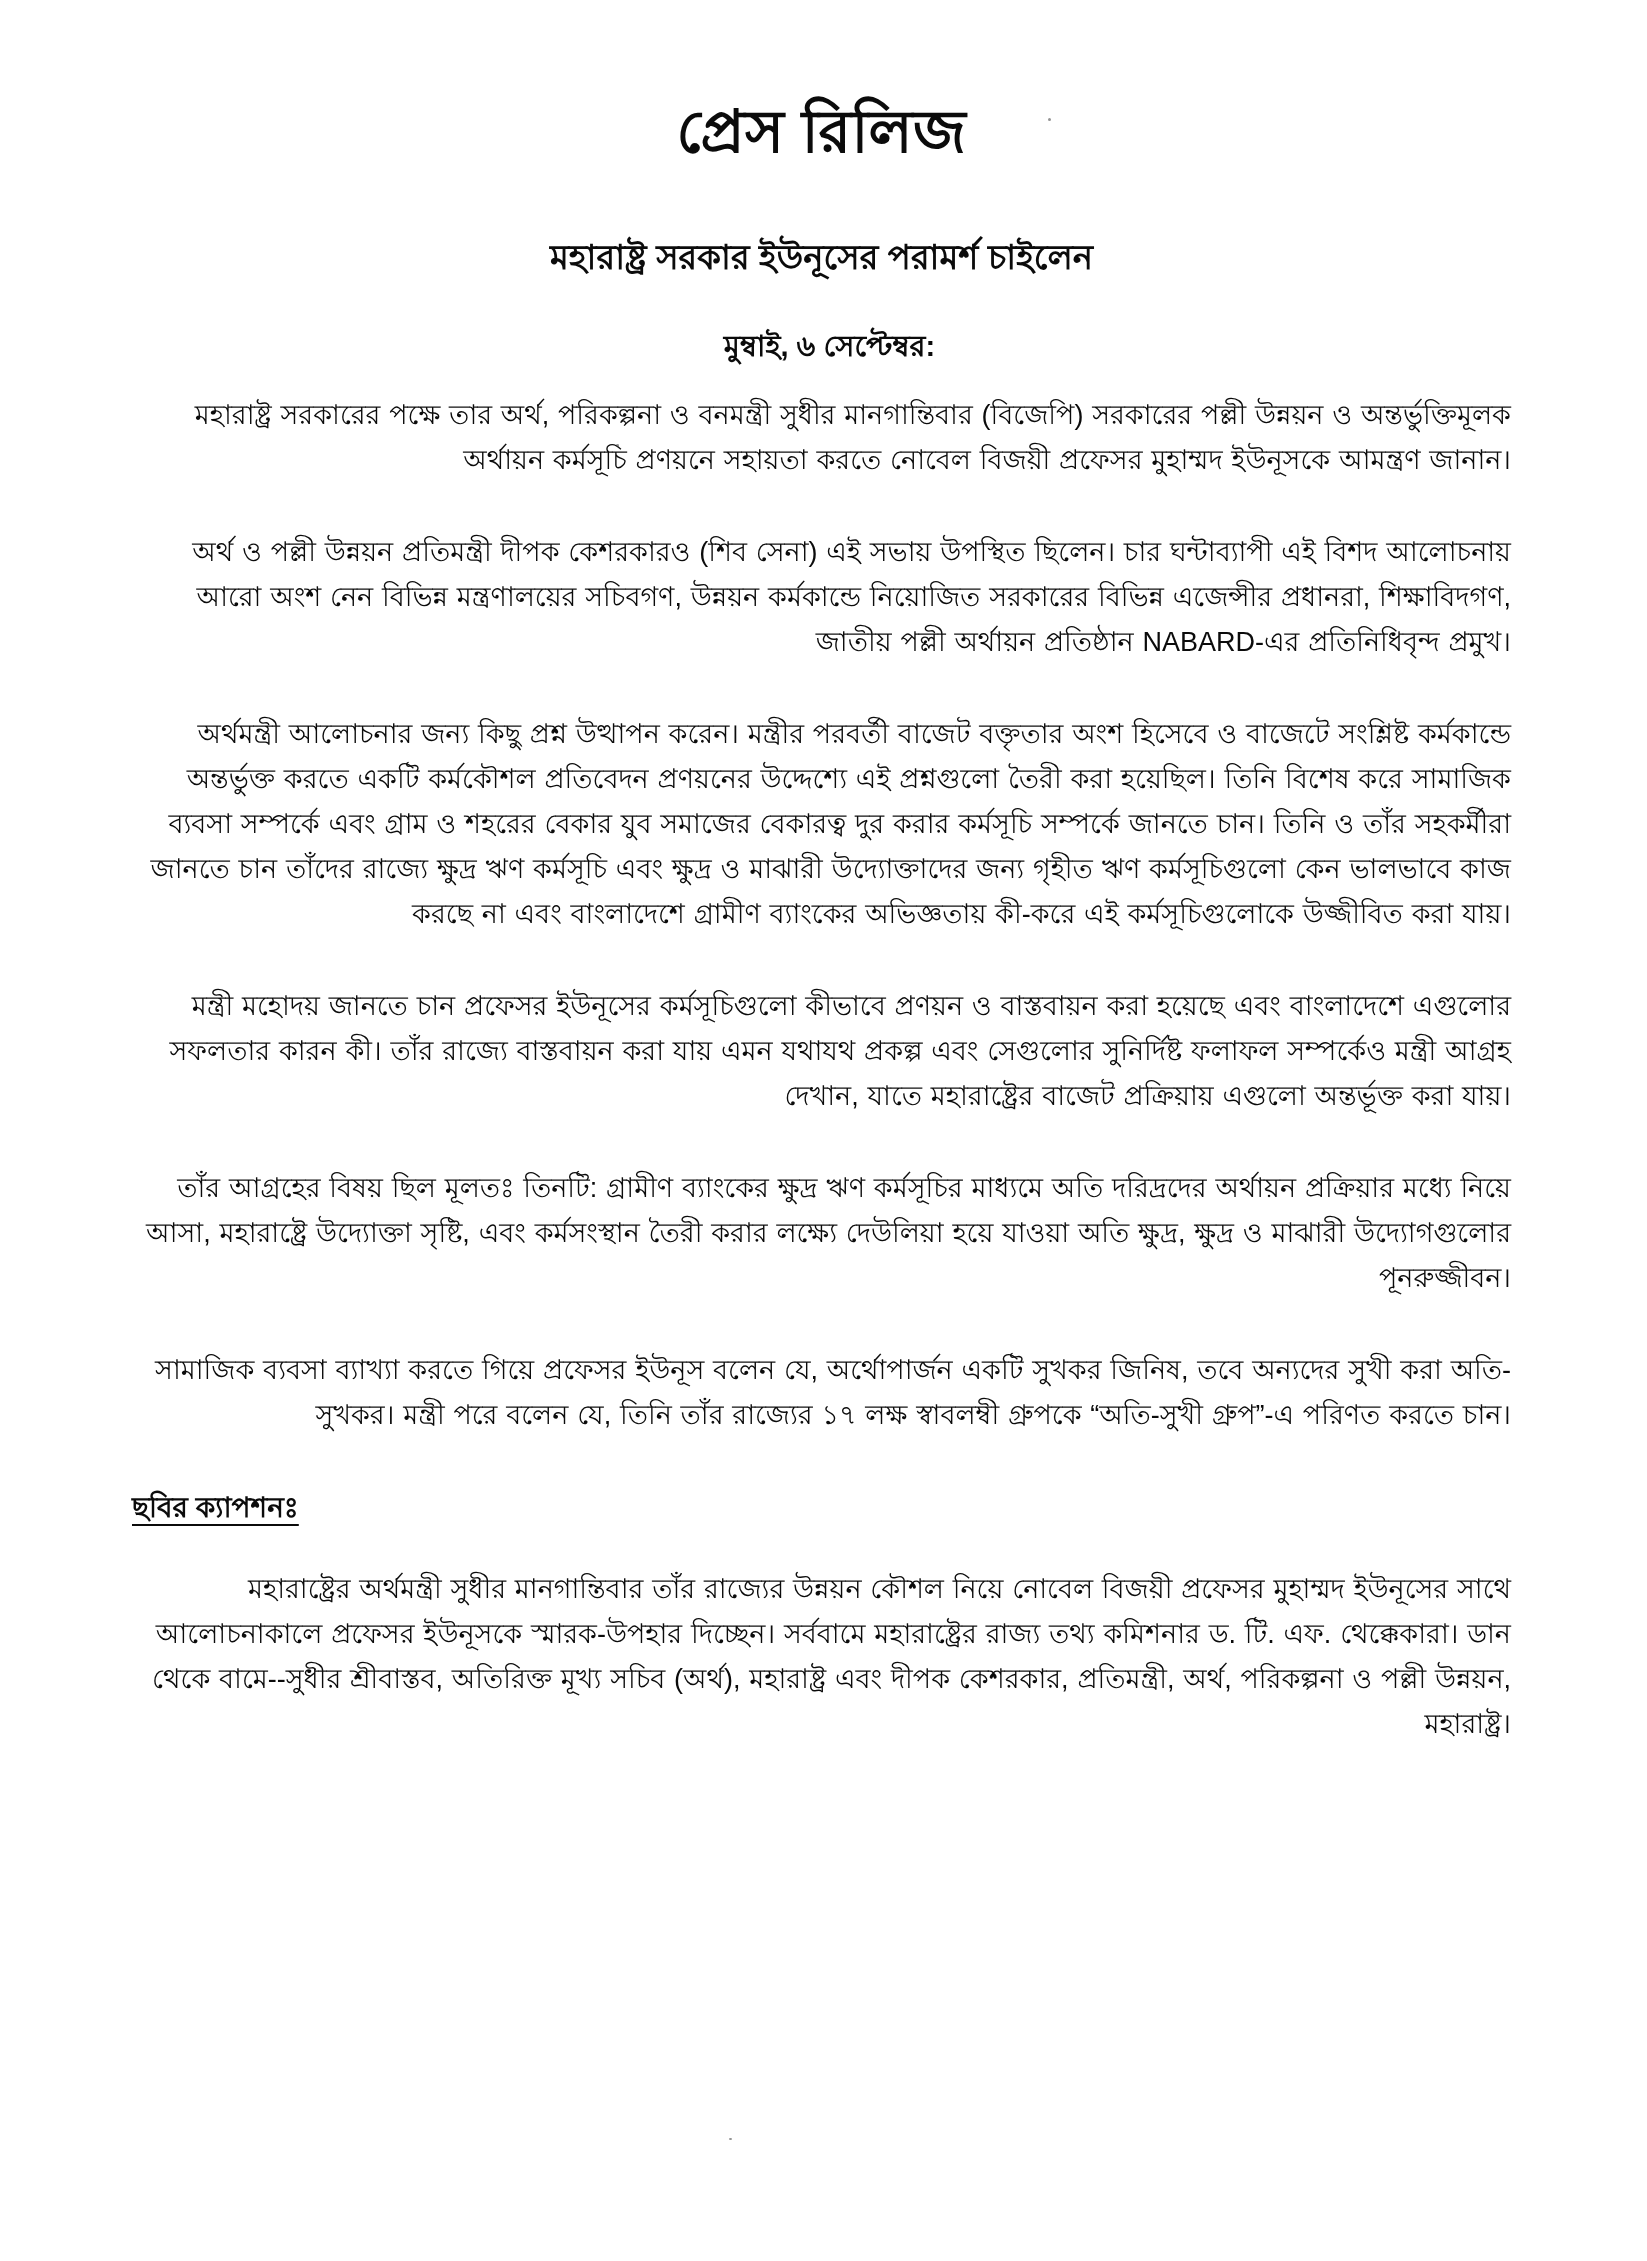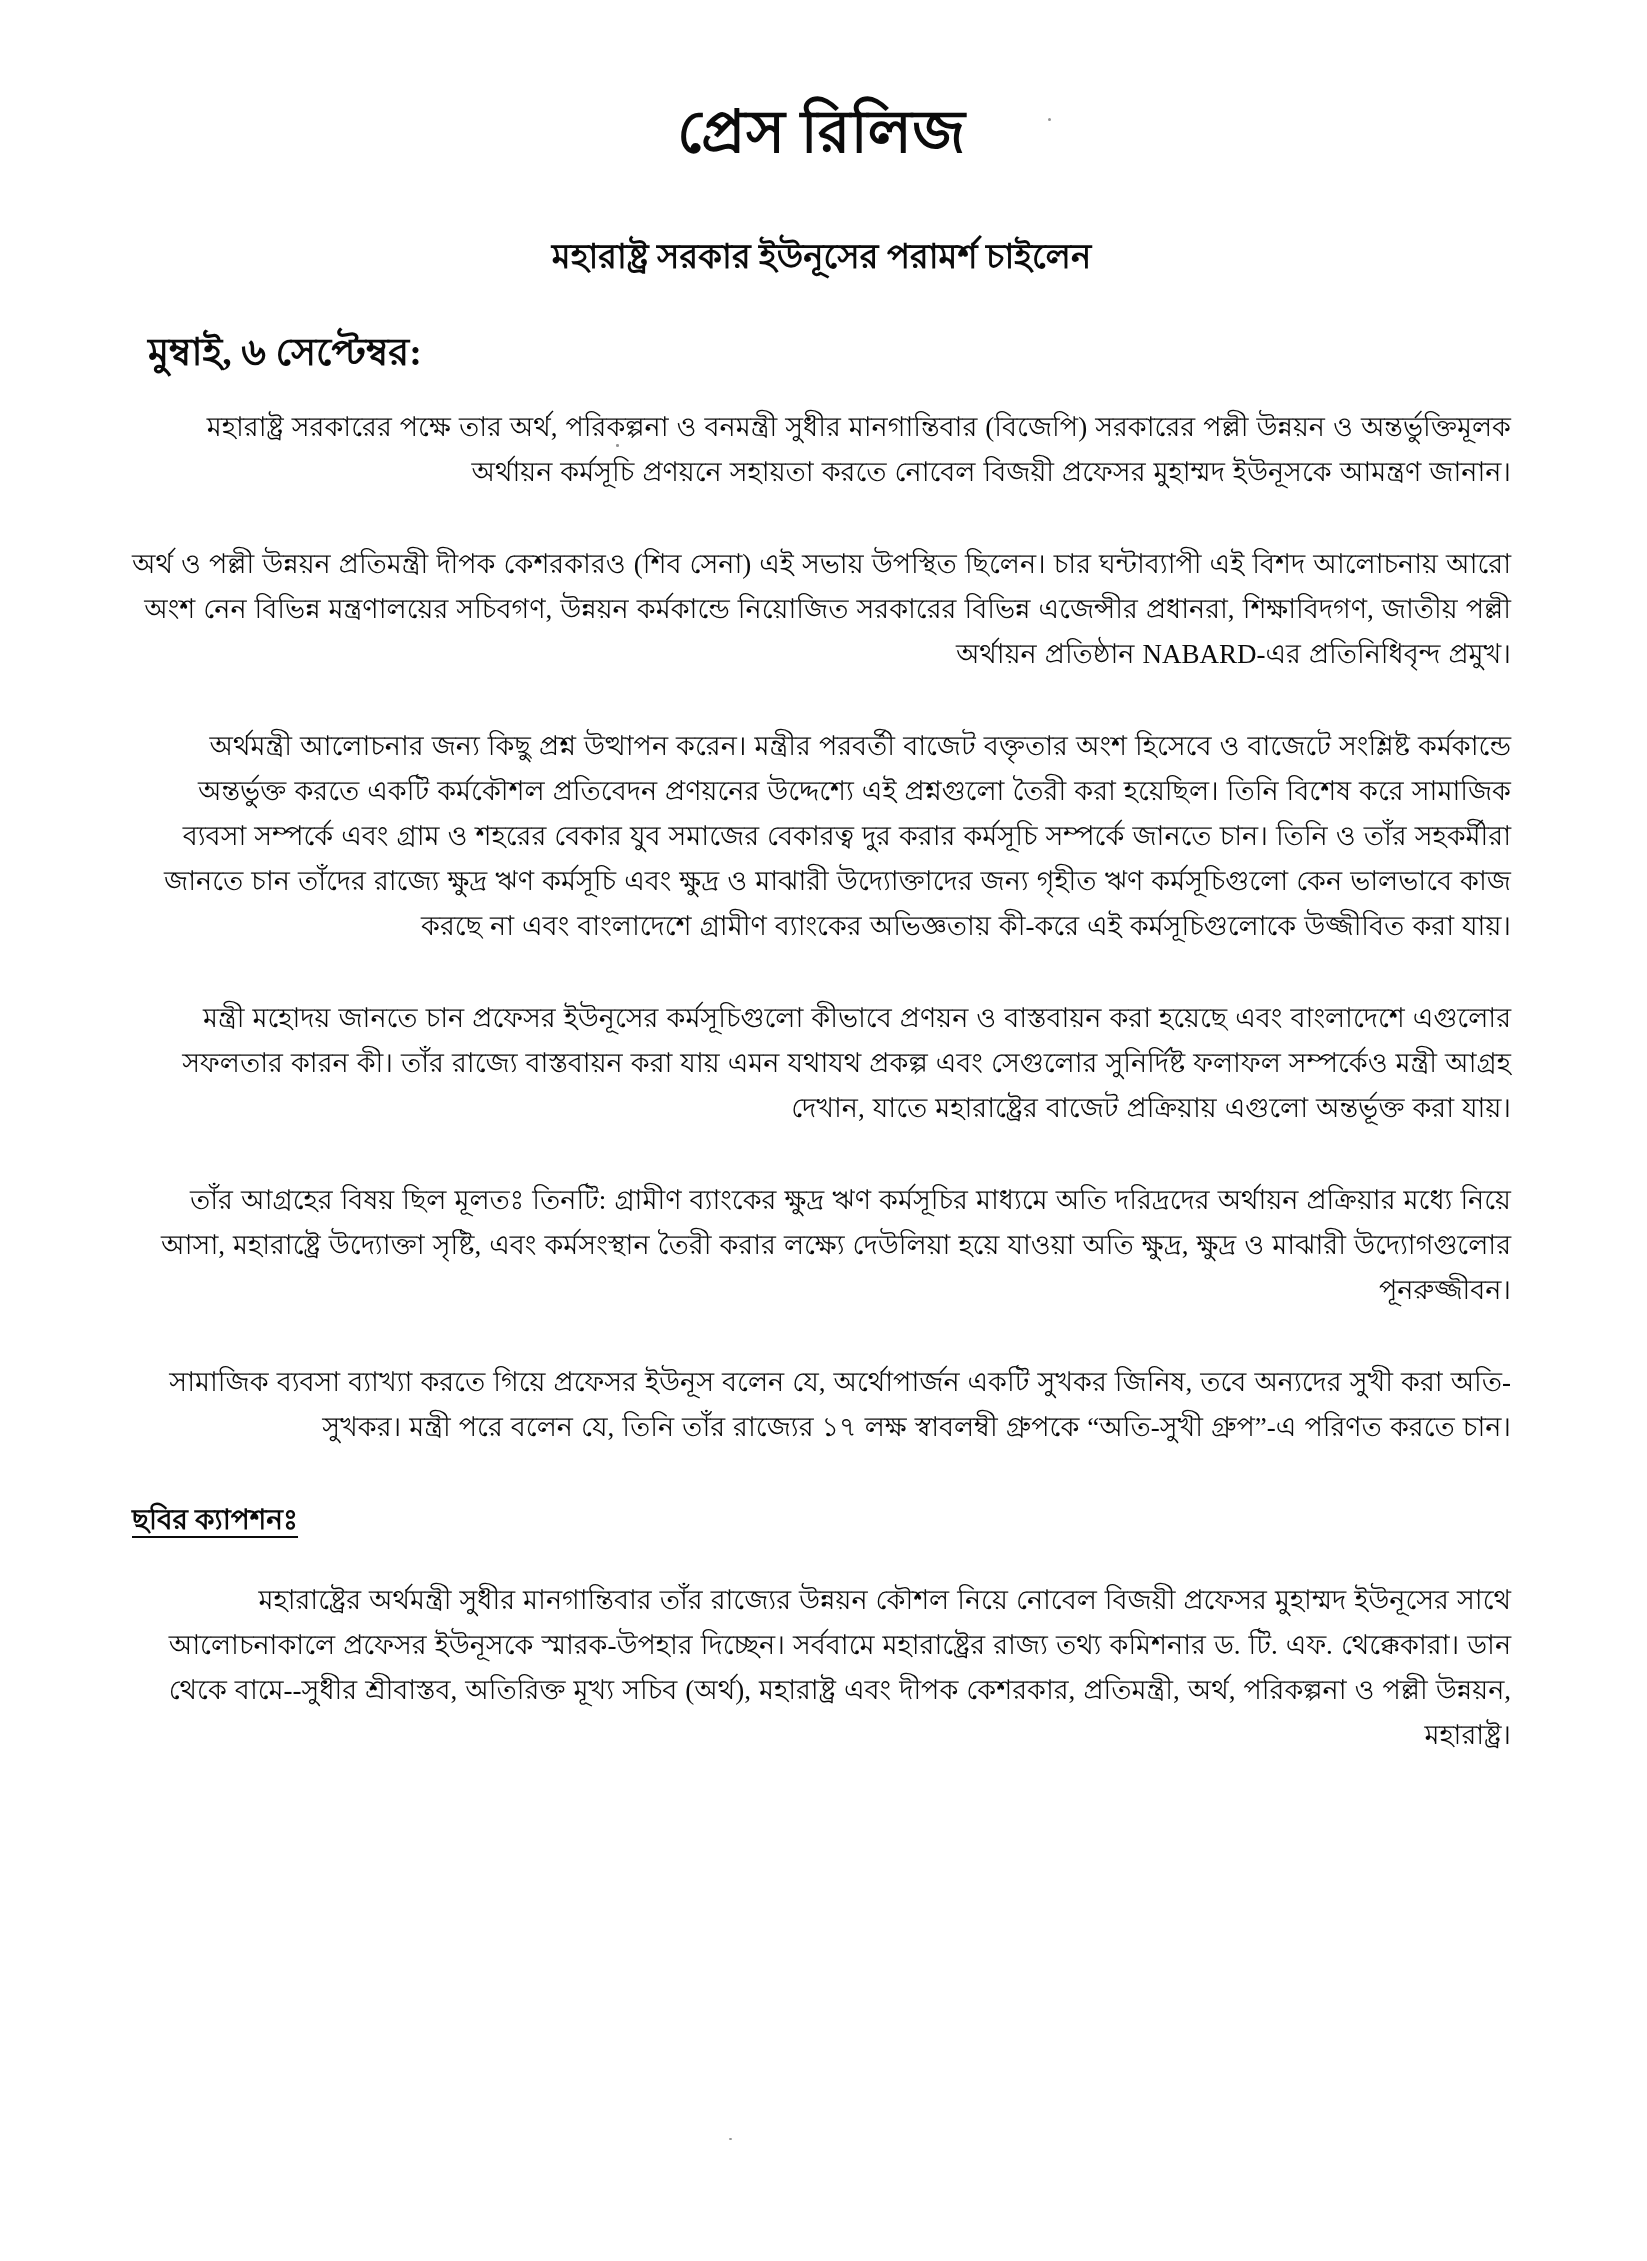--- a/index.html
+++ b/index.html
@@ -7,21 +7,21 @@
     padding: 0;
     background: #e8e8e8;
   }
   .page {
     position: relative;
     width: 1647px;
     height: 2261px;
     margin: 0 auto;
     background: #ffffff;
     color: #0b0b0b;
-    font-family: Liberation Serif, serif;
+    font-family: Liberation Sans, sans-serif;
     overflow: hidden;
     box-sizing: border-box;
     padding: 97px 136px 0 132px;
     -webkit-font-smoothing: antialiased;
   }
   .doc-title {
     text-align: center;
     font-size: 59px;
     font-weight: bold;
     line-height: 1.2;
@@ -29,24 +29,25 @@
     letter-spacing: 0.6px;
   }
   .doc-subtitle {
     text-align: center;
     font-size: 34px;
     font-weight: bold;
     line-height: 1.25;
     margin: 0 0 50px 0;
   }
   .dateline {
-    font-size: 38px;
+    font-size: 29px;
     font-weight: bold;
     margin: 0 0 27px 16px;
     line-height: 1.3;
+    text-align: center;
   }
   .body-text p {
     font-size: 27px;
     line-height: 45px;
     margin: 0 0 47px 0;
     text-align: right;
     word-spacing: 1.3px;
   }
   .caption-heading {
     display: inline-block;

